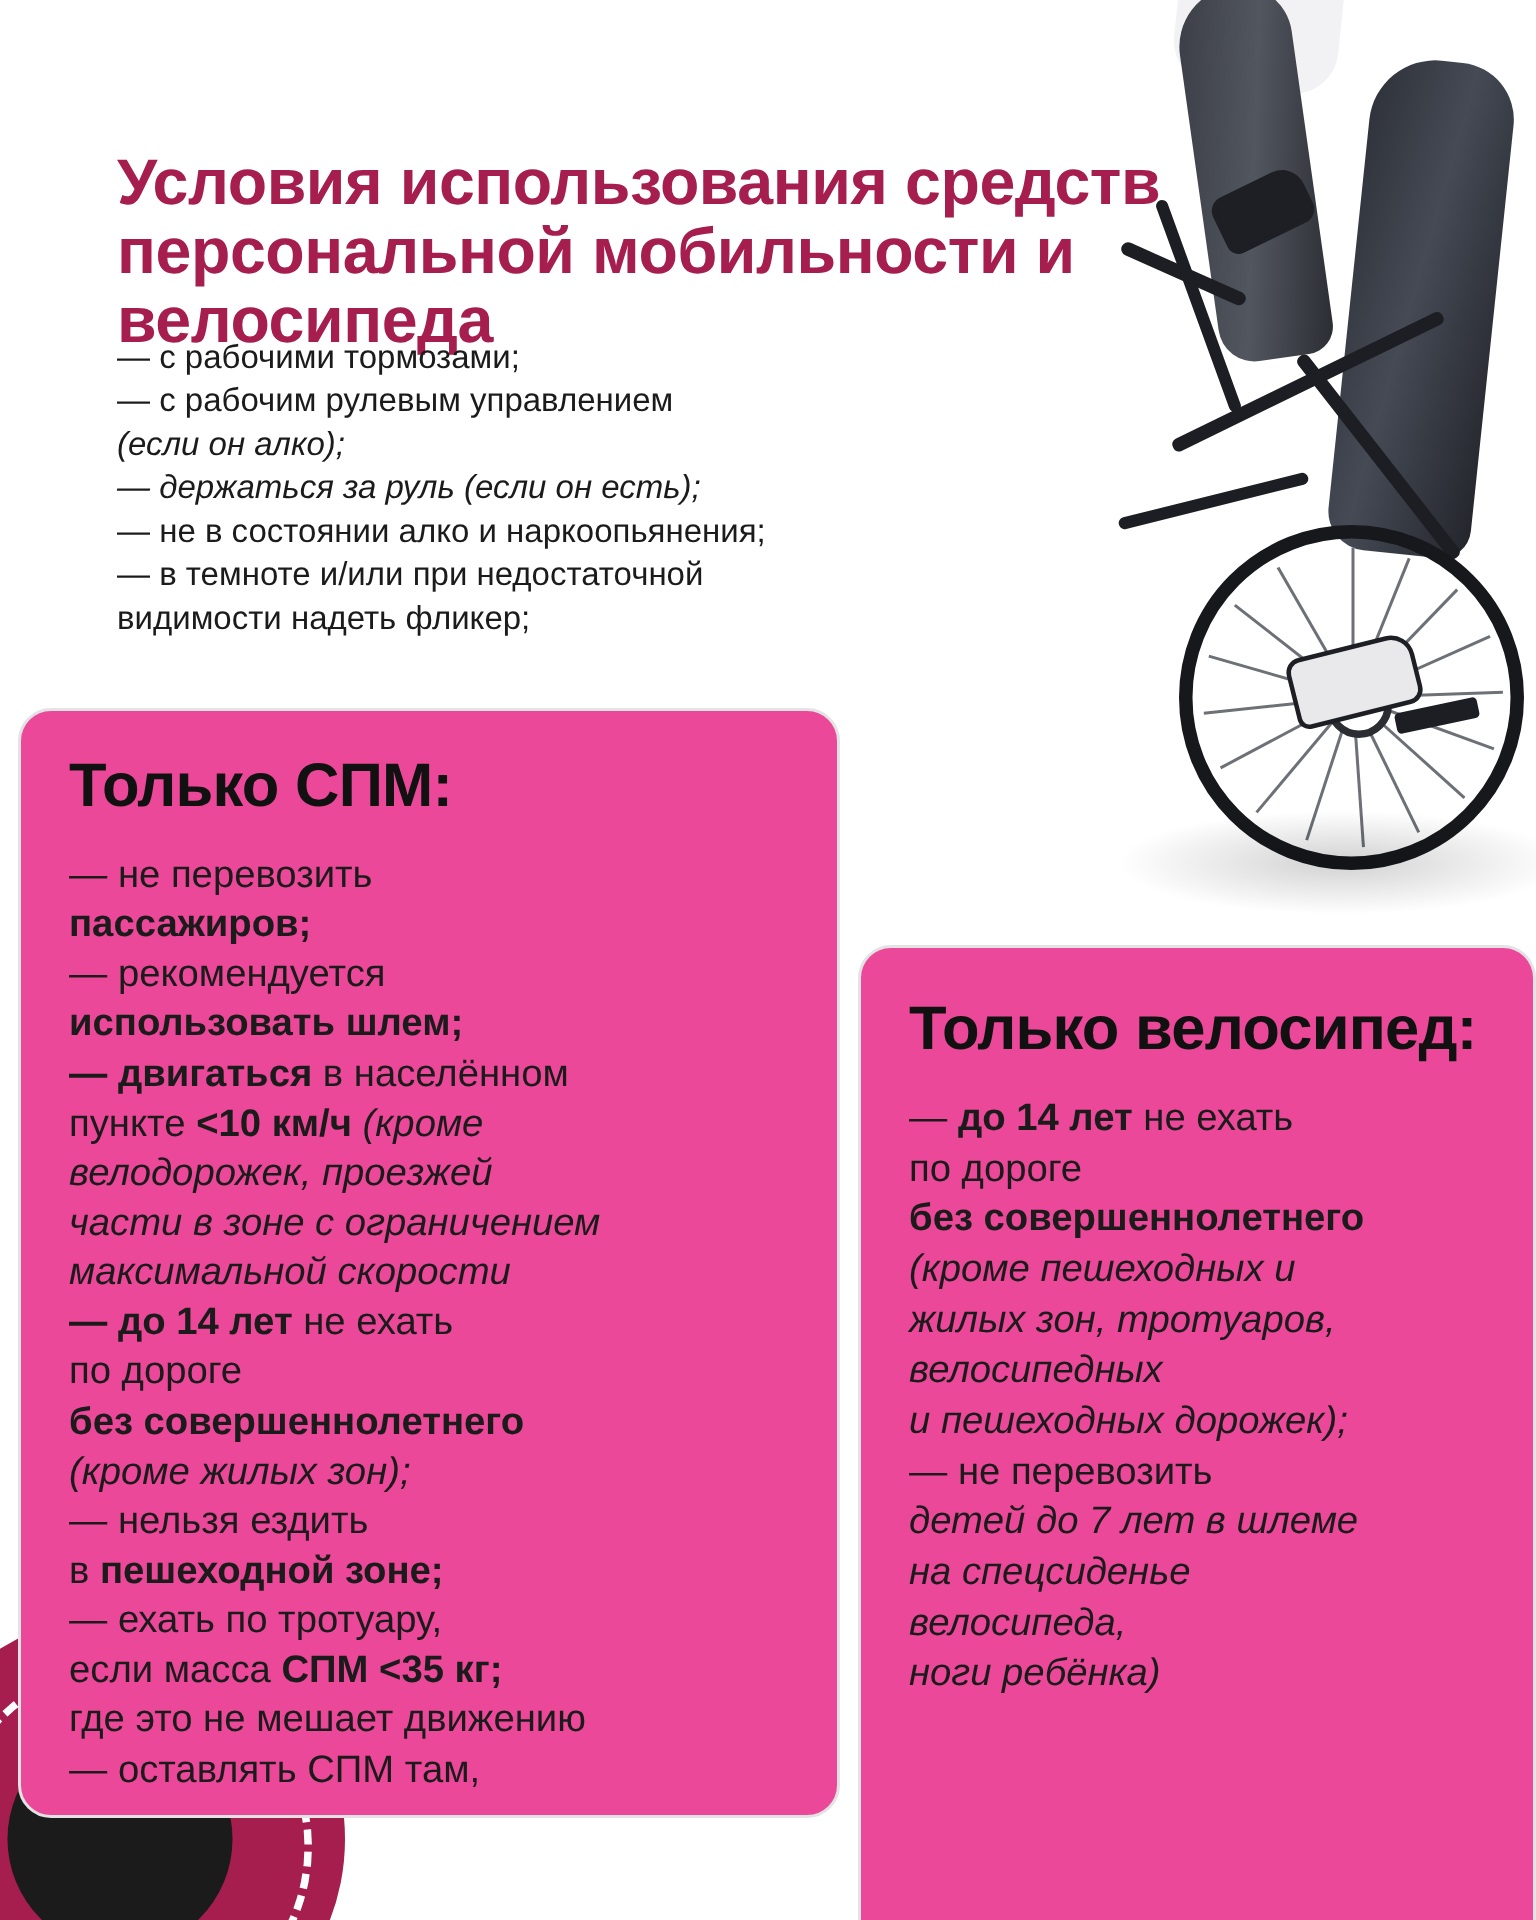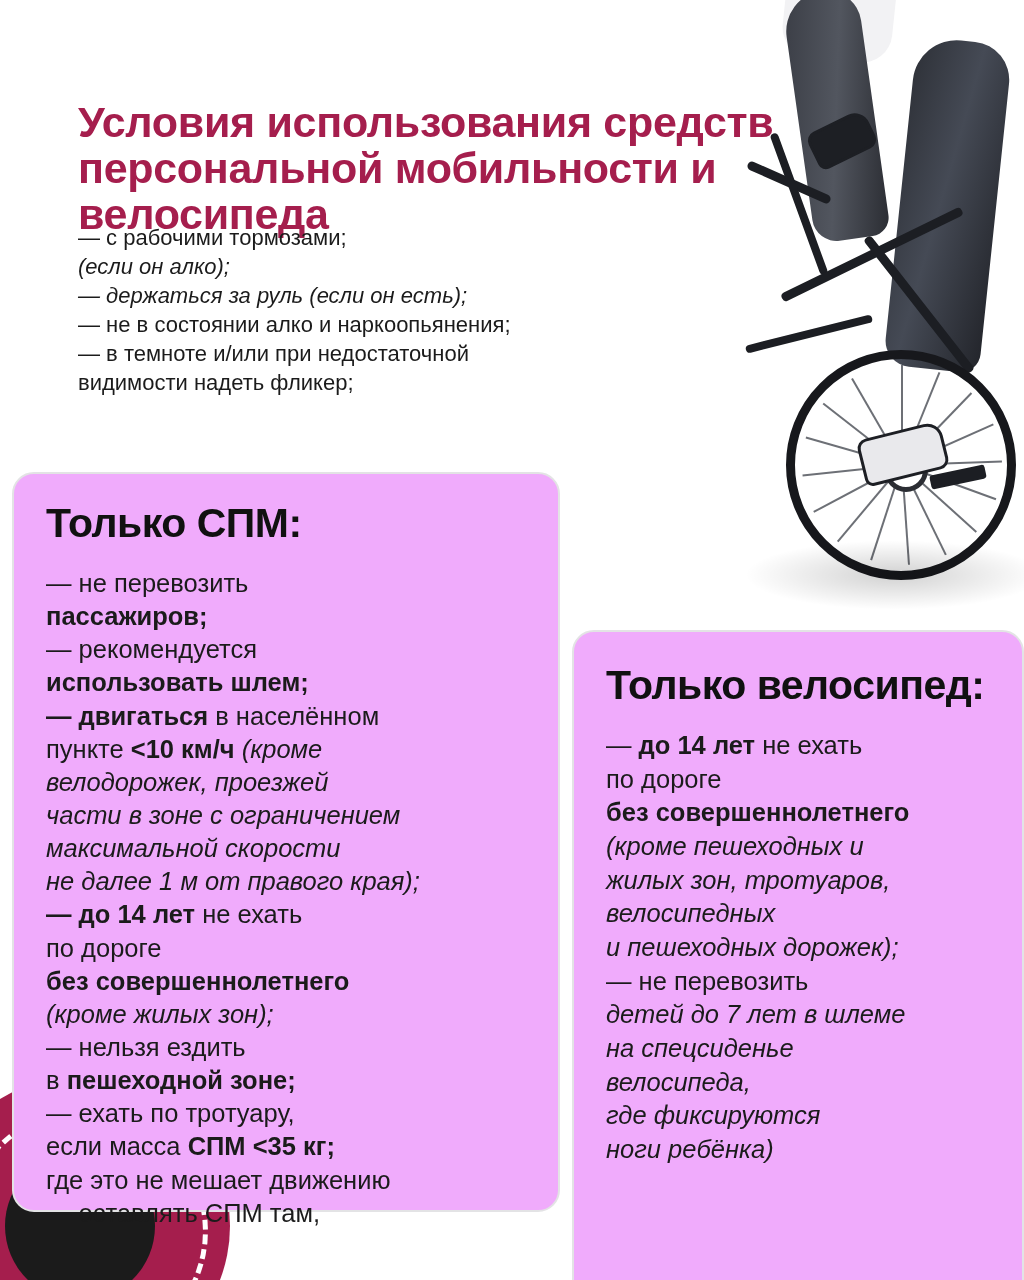--- a/index.html
+++ b/index.html
@@ -173,21 +173,21 @@
     line-height: 1.32;
     color: #1b1b1b;
     z-index: 5;
   }
   .intro-list .line { white-space: pre-wrap; }
   .intro-list .it { font-style: italic; }
 
   
   .card {
     position: absolute;
-    background: #f0abfc;
+    background: #ec4899;
     border: 2px solid #e3e3e5;
     border-radius: 22px;
     box-sizing: border-box;
     z-index: 6;
   }
   .card-left {
     left: 12px;
     top: 472px;
     width: 548px;
     height: 740px;
@@ -315,40 +315,40 @@
   </div>
   <div class="shoe front"></div>
   <div class="pedal"></div>
   <div class="shadow-blob"></div>
 </div>
 
 <h1 class="title">Условия использования средств персональной мобильности и велосипеда</h1>
 
 <div class="intro-list">
   <div class="line">— с рабочими тормозами;</div>
+  <div class="line">— с рабочим рулевым управлением</div>
   <div class="line it">(если он алко);</div>
   <div class="line it">— держаться за руль (если он есть);</div>
   <div class="line">— не в состоянии алко и наркоопьянения;</div>
   <div class="line">— в темноте и/или при недостаточной</div>
   <div class="line">видимости надеть фликер;</div>
 </div>
 
 <section class="card card-left">
   <h2 class="card-title">Только СПМ:</h2>
   <div class="card-body">
     <div class="line">— не перевозить</div>
     <div class="line b">пассажиров;</div>
     <div class="line">— рекомендуется</div>
     <div class="line b">использовать шлем;</div>
     <div class="line"><span class="b">— двигаться</span> в населённом</div>
     <div class="line">пункте <span class="b">&lt;10 км/ч</span> <span class="i">(кроме</span></div>
     <div class="line i">велодорожек, проезжей</div>
     <div class="line i">части в зоне с ограничением</div>
     <div class="line i">максимальной скорости</div>
-    <div class="line i">не далее 1 м от правого края);</div>
     <div class="line"><span class="b">— до 14 лет</span> не ехать</div>
     <div class="line">по дороге</div>
     <div class="line b">без совершеннолетнего</div>
     <div class="line i">(кроме жилых зон);</div>
     <div class="line">— нельзя ездить</div>
     <div class="line">в <span class="b">пешеходной зоне;</span></div>
     <div class="line">— ехать по тротуару,</div>
     <div class="line">если масса <span class="b">СПМ &lt;35 кг;</span></div>
     <div class="line">где это не мешает движению</div>
     <div class="line">— оставлять СПМ там,</div>
@@ -362,21 +362,20 @@
     <div class="line">по дороге</div>
     <div class="line b">без совершеннолетнего</div>
     <div class="line i">(кроме пешеходных и</div>
     <div class="line i">жилых зон, тротуаров,</div>
     <div class="line i">велосипедных</div>
     <div class="line i">и пешеходных дорожек);</div>
     <div class="line">— не перевозить</div>
     <div class="line i">детей до 7 лет в шлеме</div>
     <div class="line i">на спецсиденье</div>
     <div class="line i">велосипеда,</div>
-    <div class="line i">где фиксируются</div>
     <div class="line i">ноги ребёнка)</div>
   </div>
 </section>
 
 <div class="bottom-circle"></div>
 <div class="road">
   <div class="dash" style="top:10px"></div>
   <div class="dash" style="top:60px"></div>
   <div class="dash" style="top:110px"></div>
 

